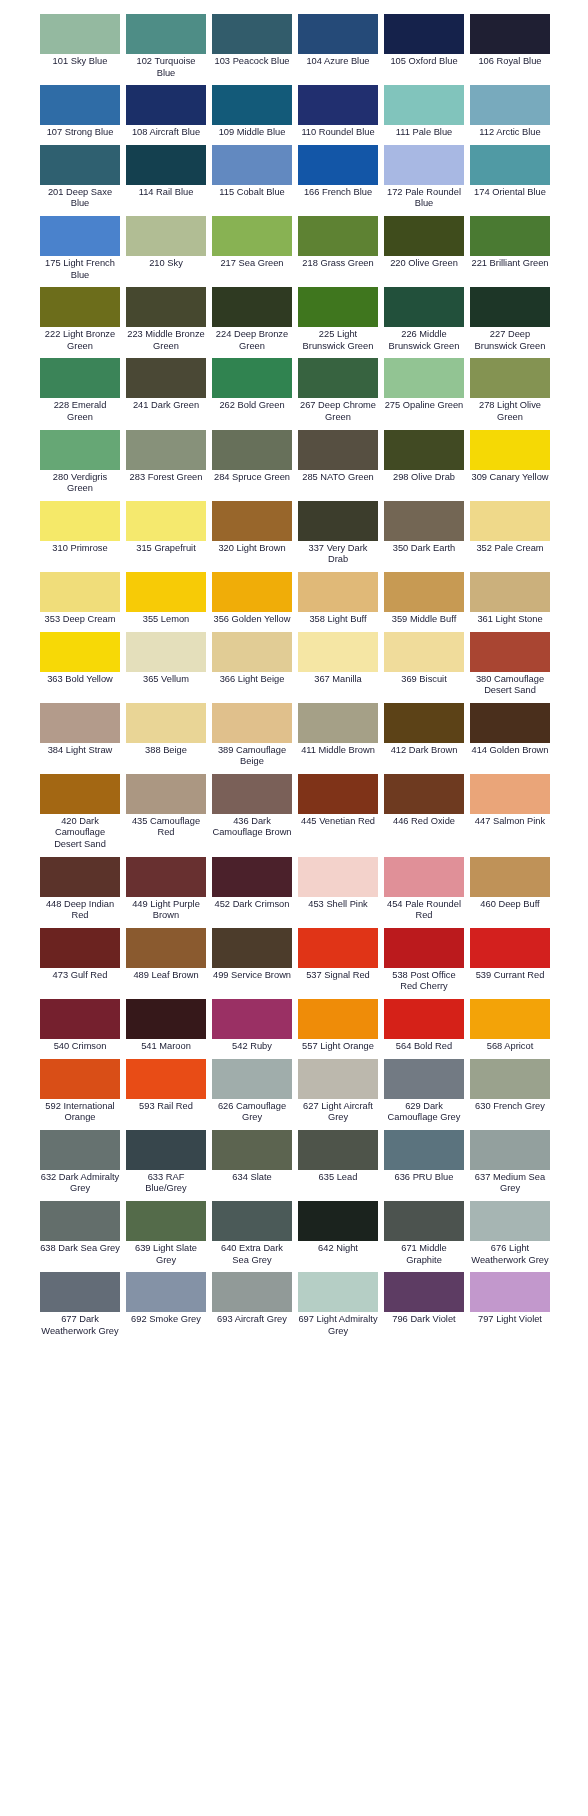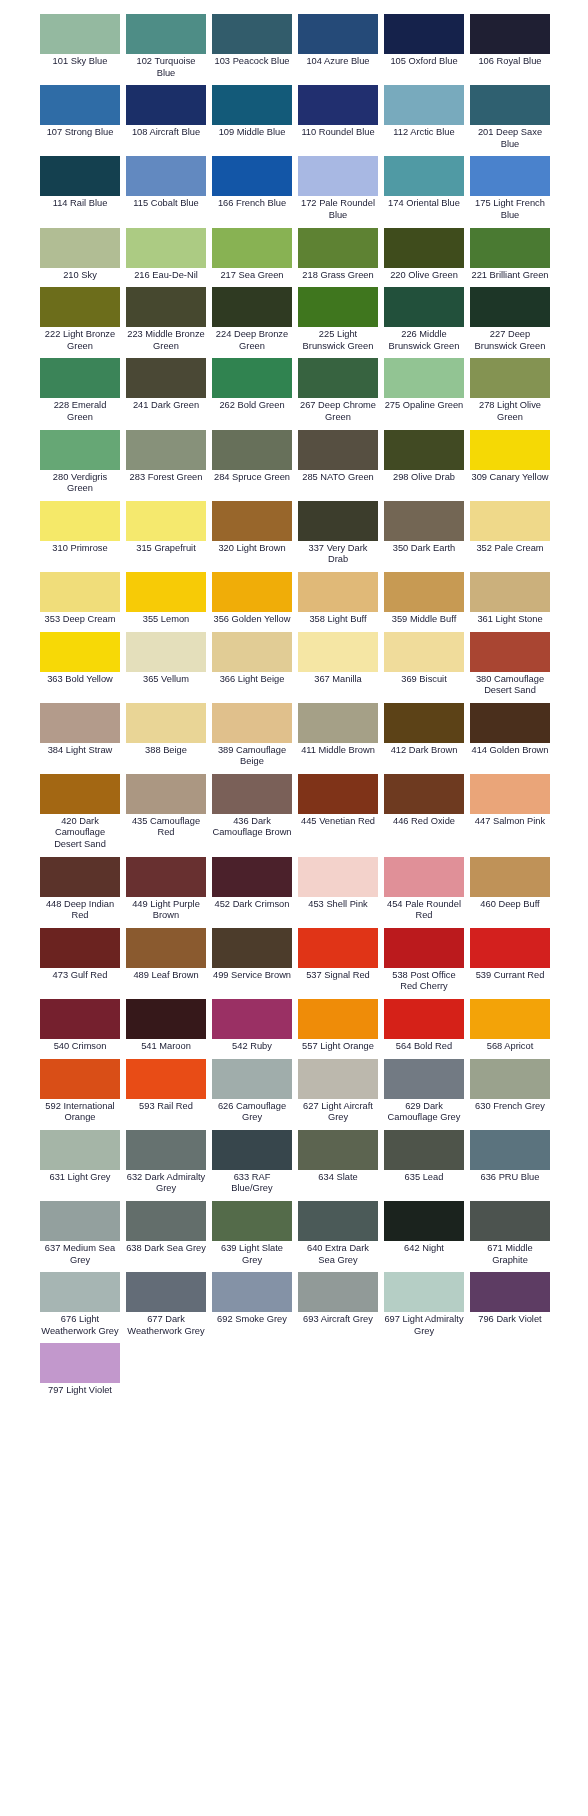--- a/index.html
+++ b/index.html
@@ -89,20 +89,24 @@
       </div>
       <div class="swatch-cell">
         <div class="swatch-chip" style="background-color: rgb(19, 90, 121);"></div>
         <div class="swatch-label"><span class="code">109</span> <span>Middle Blue</span></div>
       </div>
       <div class="swatch-cell">
         <div class="swatch-chip" style="background-color: rgb(33, 47, 111);"></div>
         <div class="swatch-label"><span class="code">110</span> <span>Roundel Blue</span></div>
       </div>
       <div class="swatch-cell">
+        <div class="swatch-chip" style="background-color: rgb(129, 196, 188);"></div>
+        <div class="swatch-label"><span class="code">111</span> <span>Pale Blue</span></div>
+      </div>
+      <div class="swatch-cell">
         <div class="swatch-chip" style="background-color: rgb(120, 170, 189);"></div>
         <div class="swatch-label"><span class="code">112</span> <span>Arctic Blue</span></div>
       </div>
       <div class="swatch-cell">
         <div class="swatch-chip" style="background-color: rgb(47, 96, 112);"></div>
         <div class="swatch-label"><span class="code">201</span> <span>Deep Saxe Blue</span></div>
       </div>
       <div class="swatch-cell">
         <div class="swatch-chip" style="background-color: rgb(20, 64, 79);"></div>
         <div class="swatch-label"><span class="code">114</span> <span>Rail Blue</span></div>
@@ -125,24 +129,20 @@
       </div>
       <div class="swatch-cell">
         <div class="swatch-chip" style="background-color: rgb(74, 130, 204);"></div>
         <div class="swatch-label"><span class="code">175</span> <span>Light French Blue</span></div>
       </div>
       <div class="swatch-cell">
         <div class="swatch-chip" style="background-color: rgb(177, 189, 148);"></div>
         <div class="swatch-label"><span class="code">210</span> <span>Sky</span></div>
       </div>
       <div class="swatch-cell">
-        <div class="swatch-chip" style="background-color: rgb(172, 203, 131);"></div>
-        <div class="swatch-label"><span class="code">216</span> <span>Eau-De-Nil</span></div>
-      </div>
-      <div class="swatch-cell">
         <div class="swatch-chip" style="background-color: rgb(136, 178, 83);"></div>
         <div class="swatch-label"><span class="code">217</span> <span>Sea Green</span></div>
       </div>
       <div class="swatch-cell">
         <div class="swatch-chip" style="background-color: rgb(94, 130, 51);"></div>
         <div class="swatch-label"><span class="code">218</span> <span>Grass Green</span></div>
       </div>
       <div class="swatch-cell">
         <div class="swatch-chip" style="background-color: rgb(63, 76, 28);"></div>
         <div class="swatch-label"><span class="code">220</span> <span>Olive Green</span></div>
@@ -431,24 +431,20 @@
         <div class="swatch-chip" style="background-color: rgb(188, 184, 173);"></div>
         <div class="swatch-label"><span class="code">627</span> <span>Light Aircraft Grey</span></div>
       </div>
       <div class="swatch-cell">
         <div class="swatch-chip" style="background-color: rgb(114, 122, 131);"></div>
         <div class="swatch-label"><span class="code">629</span> <span>Dark Camouflage Grey</span></div>
       </div>
       <div class="swatch-cell">
         <div class="swatch-chip" style="background-color: rgb(154, 162, 141);"></div>
         <div class="swatch-label"><span class="code">630</span> <span>French Grey</span></div>
-      </div>
-      <div class="swatch-cell">
-        <div class="swatch-chip" style="background-color: rgb(165, 181, 167);"></div>
-        <div class="swatch-label"><span class="code">631</span> <span>Light Grey</span></div>
       </div>
       <div class="swatch-cell">
         <div class="swatch-chip" style="background-color: rgb(102, 114, 112);"></div>
         <div class="swatch-label"><span class="code">632</span> <span>Dark Admiralty Grey</span></div>
       </div>
       <div class="swatch-cell">
         <div class="swatch-chip" style="background-color: rgb(55, 70, 76);"></div>
         <div class="swatch-label"><span class="code">633</span> <span>RAF Blue/Grey</span></div>
       </div>
       <div class="swatch-cell">

